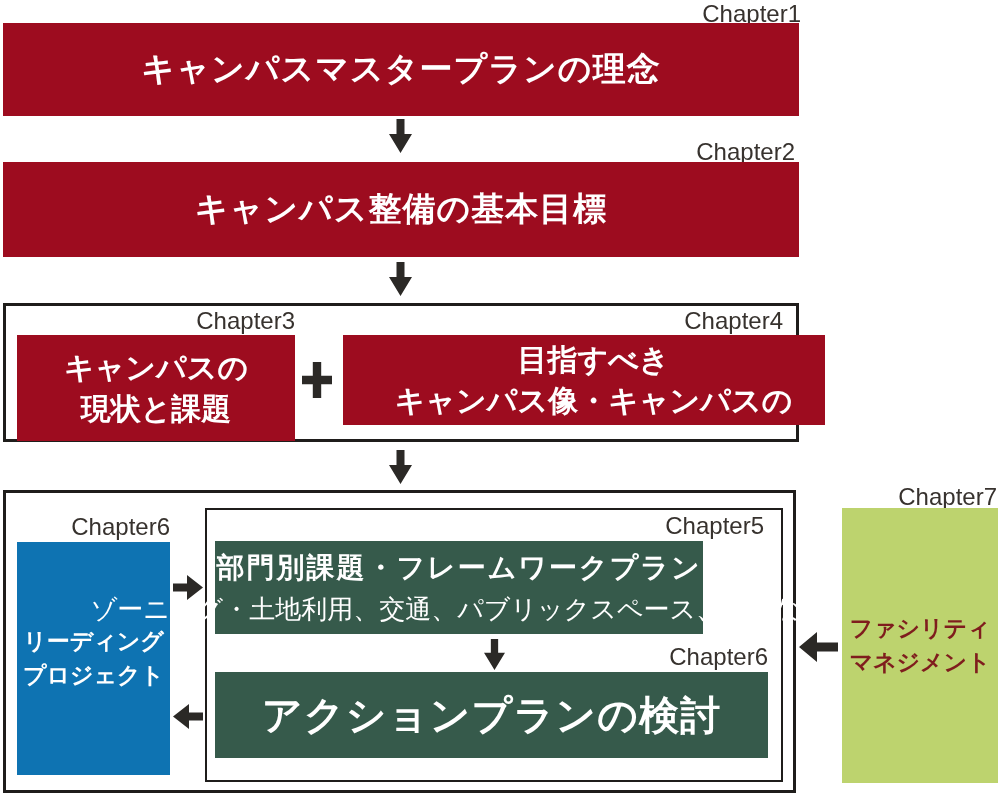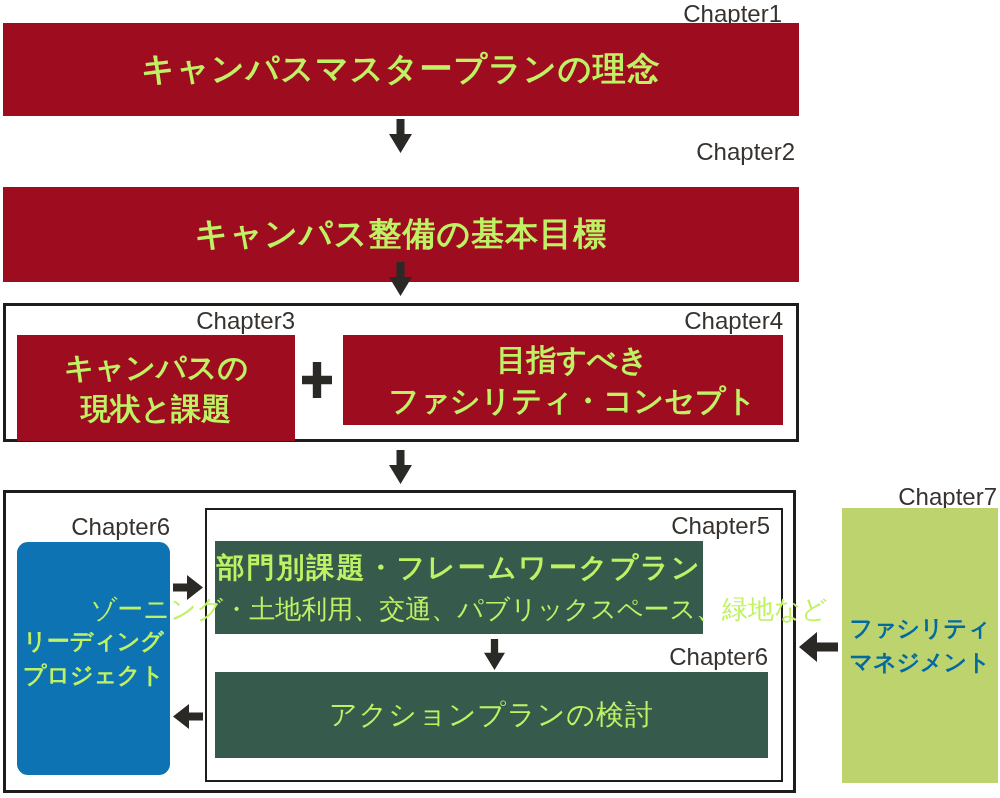--- a/index.html
+++ b/index.html
@@ -6,83 +6,83 @@
   .stage {
     position:relative; width:1000px; height:798px; background:#ffffff;
     font-family:"DejaVu Sans", sans-serif; overflow:hidden;
   }
   .chapter-label {
     position:absolute; font-size:24px; line-height:1.05; color:var(--label-gray);
     font-family:"Liberation Sans", sans-serif; white-space:nowrap;
   }
   .band {
     position:absolute; display:flex; align-items:center; justify-content:center;
-    text-align:center; color:#bef264; box-sizing:border-box;
+    text-align:center; color:#ffffff; box-sizing:border-box;
   }
   .crimson { background:var(--crimson); }
   .dgreen  { background:var(--dark-green); }
-  .blue    { background:var(--blue);border-radius:11px; }
-  .lime    { background:var(--yellow-green); color:#0369a1; }
+  .blue    { background:var(--blue); }
+  .lime    { background:var(--yellow-green); color:#7f1d1d; }
   .t-big   { font-weight:bold; font-size:33px; letter-spacing:1px; }
   .t-two   { font-weight:bold; font-size:30px; line-height:1.38; }
   .t-two-sm{ font-weight:bold; font-size:23px; line-height:1.45; }
   .frame {
     position:absolute; box-sizing:border-box; background:#fff;
     border:3px solid var(--border-black);
   }
   .frame.thin { border-width:2px; background:#fff; }
   .green-stack { flex-direction:column; gap:5px; }
   .g-title { font-weight:bold; font-size:28px; letter-spacing:2px; white-space:nowrap; }
   .g-sub   { font-size:26px; letter-spacing:0; white-space:nowrap; }
-  .g2-title{ font-weight:normal; font-size:28px; letter-spacing:1px; }
+  .g2-title{ font-weight:bold; font-size:40px; letter-spacing:1px; }
   .arr { position:absolute; display:block; }
   .arr path { fill:var(--ink); }
   .plus {
     position:absolute; left:302px; top:362px; width:30px; height:36px;
     background:var(--ink);
     clip-path:polygon(36% 0,64% 0,64% 38%,100% 38%,100% 62%,64% 62%,64% 100%,36% 100%,36% 62%,0 62%,0 38%,36% 38%);
   }
 </style>
 </head>
 <body>
 
 <div class="stage">
 
-  <div class="chapter-label" style="right:218px; top:1px;">Chapter1</div>
+  <div class="chapter-label" style="right:199px; top:1px;">Chapter1</div>
   <div class="band crimson" style="left:3px; top:23px; width:796px; height:93px;">
     <span class="t-big">キャンパスマスタープランの理念</span>
   </div>
 
   <svg class="arr" style="left:389px; top:119px;" width="23" height="34" viewBox="0 0 23 34">
       <path d="M7.5 0h8v15H23L11.5 34 0 15h7.5z"></path>
     </svg>
 
   <div class="chapter-label" style="right:205px; top:139px;">Chapter2</div>
-  <div class="band crimson" style="left:3px; top:162px; width:796px; height:95px;margin-top:25px;">
+  <div class="band crimson" style="left:3px; top:162px; width:796px; height:95px;">
     <span class="t-big">キャンパス整備の基本目標</span>
   </div>
 
   <svg class="arr" style="left:389px; top:262px;" width="23" height="34" viewBox="0 0 23 34">
       <path d="M7.5 0h8v15H23L11.5 34 0 15h7.5z"></path>
     </svg>
 
   <div class="frame" style="left:3px; top:303px; width:796px; height:139px;"></div>
   <div class="chapter-label" style="right:705px; top:308px;">Chapter3</div>
   <div class="band crimson" style="left:17px; top:335px; width:278px; height:106px;">
     <div class="t-two">
       <div>キャンパスの</div>
       <div>現状と課題</div>
     </div>
   </div>
   <div class="plus"></div>
   <div class="chapter-label" style="right:217px; top:308px;">Chapter4</div>
-  <div class="band crimson" style="left:343px; top:335px; width:440px; height:90px;padding-left:19px;">
+  <div class="band crimson" style="left:343px; top:335px; width:482px; height:90px;padding-left:19px;">
     <div class="t-two">
       <div>目指すべき</div>
-      <div>ファシリティ・コンセプト</div>
+      <div>キャンパス像・キャンパスの</div>
     </div>
   </div>
 
   <svg class="arr" style="left:389px; top:450px;" width="23" height="34" viewBox="0 0 23 34">
       <path d="M7.5 0h8v15H23L11.5 34 0 15h7.5z"></path>
     </svg>
 
   <div class="frame" style="left:3px; top:490px; width:793px; height:303px;"></div>
 
   <div class="chapter-label" style="right:830px; top:514px;">Chapter6</div>
@@ -94,21 +94,21 @@
   </div>
 
   <svg class="arr" style="left:173px; top:575px;" width="30" height="25" viewBox="0 0 30 25">
       <path d="M0 8.5h14V0l16 12.5L14 25v-8.5H0z"></path>
     </svg>
   <svg class="arr" style="left:173px; top:704px;" width="30" height="25" viewBox="0 0 30 25">
       <path d="M30 8.5H16V0L0 12.5 16 25v-8.5h14z"></path>
     </svg>
 
   <div class="frame thin" style="left:205px; top:508px; width:578px; height:274px;"></div>
-  <div class="chapter-label" style="right:230px; top:513px;">Chapter5</div>
+  <div class="chapter-label" style="right:236px; top:513px;">Chapter5</div>
   <div class="band dgreen green-stack" style="left:215px; top:541px; width:488px; height:93px;">
     <div class="g-title">部門別課題・フレームワークプラン</div>
     <div class="g-sub">ゾーニング・土地利用、交通、パブリックスペース、緑地など</div>
   </div>
 
   <svg class="arr" style="left:483px; top:639px;" width="23" height="31" viewBox="0 0 23 34">
       <path d="M7.5 0h8v15H23L11.5 34 0 15h7.5z"></path>
     </svg>
 
   <div class="chapter-label" style="right:232px; top:644px;">Chapter6</div>

